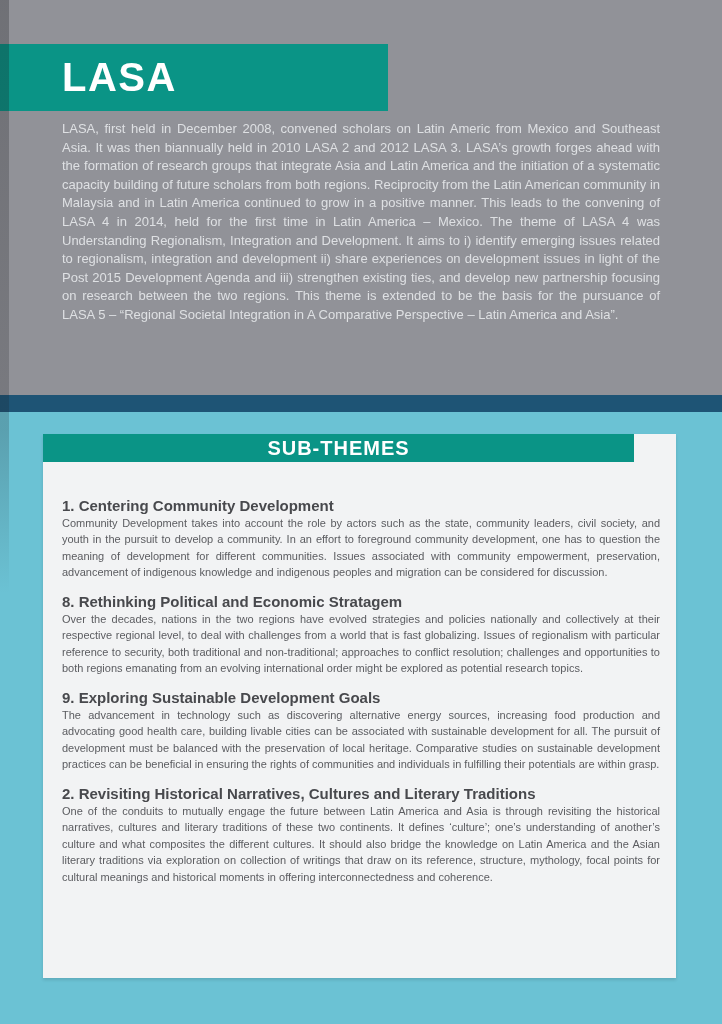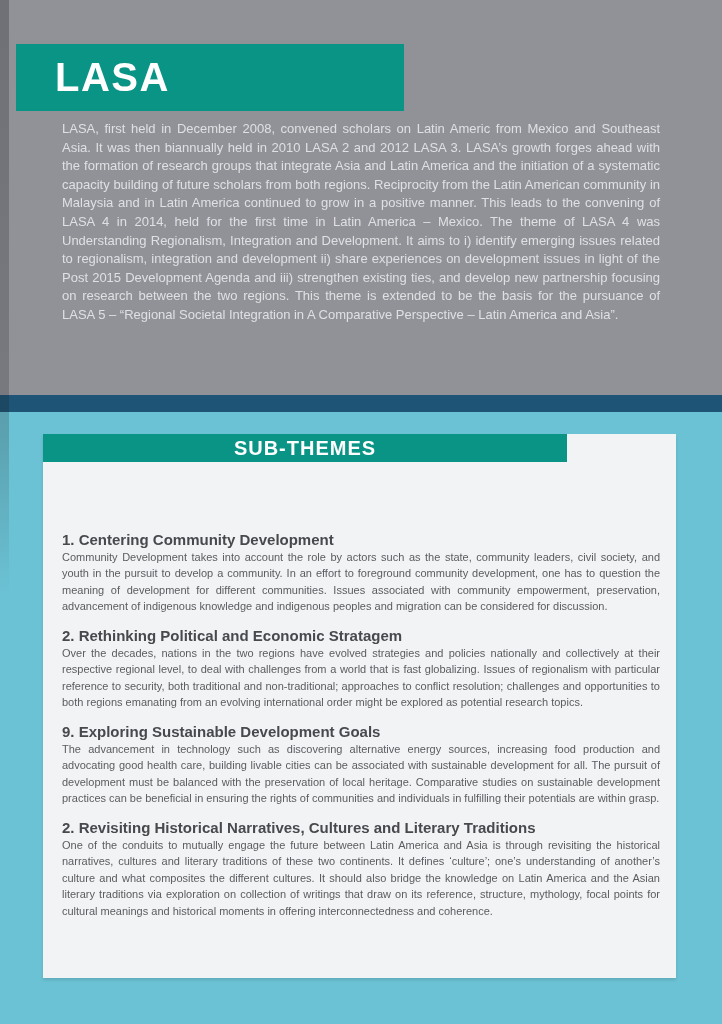--- a/index.html
+++ b/index.html
@@ -22,26 +22,26 @@
     font-family:"Liberation Sans", sans-serif;
   }
   .top-section{
     position:absolute;
     top:0;left:0;
     width:722px;height:395px;
     background:var(--gray);
   }
   .lasa-banner{
     position:absolute;
-    top:44px;left:16px;
+    top:44px;left:0;
     width:388px;height:67px;
     background:var(--teal);
     display:flex;
     align-items:center;
-    padding-left:39px;
+    padding-left:62px;
   }
   .lasa-title{
     color:var(--title-text);
     font-size:40px;
     font-weight:700;
     letter-spacing:1.5px;
   }
   .intro-paragraph{
     position:absolute;
     top:120px;left:62px;
@@ -64,35 +64,34 @@
     background:var(--blue);
   }
   .subthemes-card{
     position:absolute;
     top:434px;left:43px;
     width:633px;height:544px;
     background:var(--card);
     box-shadow:0 2px 3px rgba(0,0,0,0.12);
   }
   .subthemes-header{
-    width:524px;height:28px;
+    width:591px;height:28px;
     background:var(--teal);
     display:flex;
     align-items:center;
     justify-content:center;
   }
   .subthemes-title{
     color:var(--title-text);
     font-size:20px;
     font-weight:700;
     letter-spacing:1px;
   }
   .card-body{
     padding:36px 16px 0 19px;
-    margin-top:34px;
   }
   .subtheme-item{
     margin-bottom:13px;
   }
   .subtheme-heading{
     color:var(--heading-text);
     font-size:15px;
     font-weight:700;
     line-height:16.6px;
   }
@@ -130,21 +129,21 @@
 <div class="subthemes-card">
   <div class="subthemes-header">
     <span class="subthemes-title">SUB-THEMES</span>
   </div>
   <div class="card-body">
     <div class="subtheme-item">
       <div class="subtheme-heading">1. Centering Community Development</div>
       <div class="subtheme-body">Community Development takes into account the role by actors such as the state, community leaders, civil society, and youth in the pursuit to develop a community. In an effort to foreground community development, one has to question the meaning of development for different communities.  Issues associated with community empowerment, preservation, advancement of indigenous knowledge and indigenous peoples and migration can be considered for discussion.</div>
     </div>
     <div class="subtheme-item">
-      <div class="subtheme-heading">2. Rethinking Political and Economic Stratagem</div>
+      <div class="subtheme-heading">8. Rethinking Political and Economic Stratagem</div>
       <div class="subtheme-body">Over the decades, nations in the two regions have evolved strategies and policies nationally and collectively at their respective regional level, to deal with challenges from a world that is fast globalizing. Issues of regionalism with particular reference to security, both traditional and non-traditional; approaches to conflict resolution; challenges and opportunities to both regions emanating from an evolving international order might be explored as potential research topics.</div>
     </div>
     <div class="subtheme-item">
       <div class="subtheme-heading">9. Exploring Sustainable Development Goals</div>
       <div class="subtheme-body">The advancement in technology such as discovering alternative energy sources, increasing food production and advocating good health care, building livable cities can be associated with sustainable development for all.  The pursuit of development must be balanced with the preservation of local heritage. Comparative studies on sustainable development practices can be beneficial in ensuring the rights of communities and individuals in fulfilling their potentials are within grasp.</div>
     </div>
     <div class="subtheme-item">
       <div class="subtheme-heading">2. Revisiting Historical Narratives, Cultures and Literary Traditions</div>
       <div class="subtheme-body">One of the conduits to mutually engage the future between Latin America and Asia is through revisiting the historical narratives, cultures and literary traditions of these two continents. It defines ‘culture’; one’s understanding of another’s culture and what composites the different cultures. It should also bridge the knowledge on Latin America and the Asian literary traditions via exploration on collection of writings that draw on its reference, structure, mythology, focal points for cultural meanings and historical moments in offering interconnectedness and coherence.</div>
     </div>

